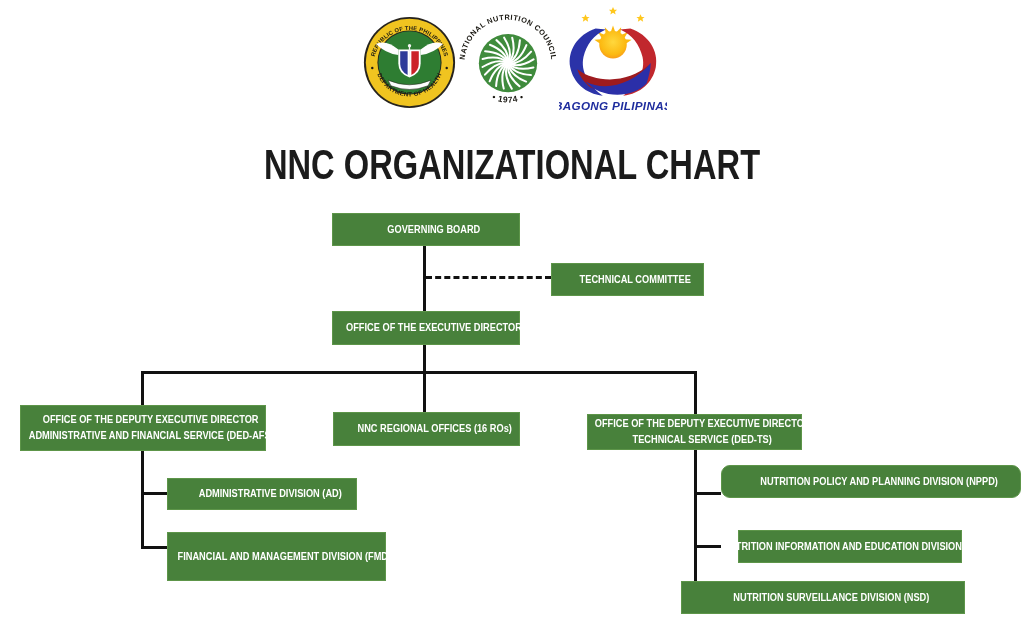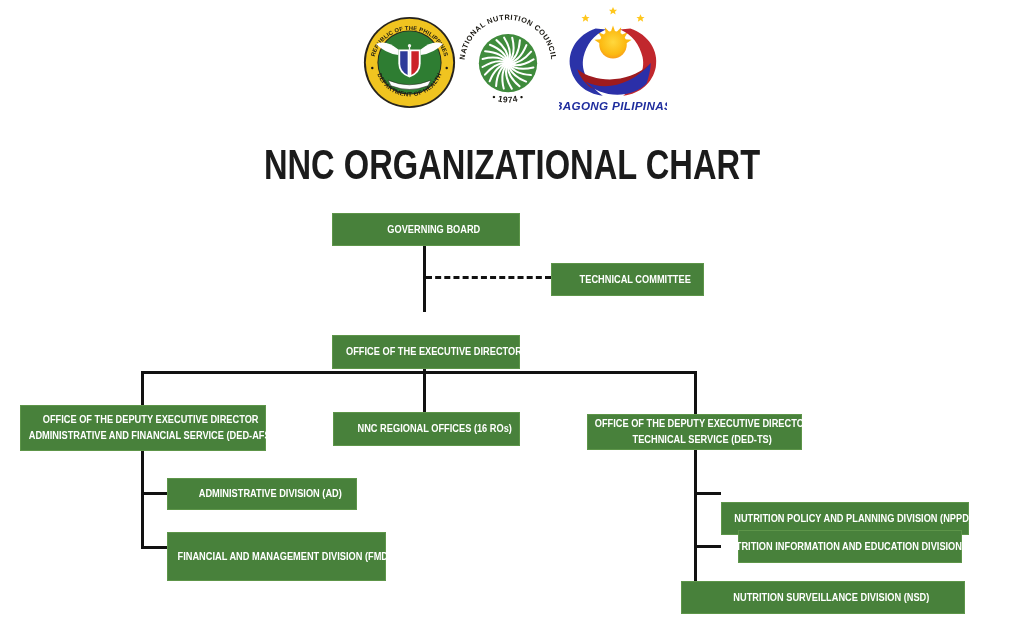--- a/index.html
+++ b/index.html
@@ -35,27 +35,27 @@
     border:1.5px solid var(--box-green-border,#5d9549);
     color:#ffffff;font-weight:bold;font-size:10.5px;line-height:1.5;
     display:flex;flex-direction:column;align-items:center;justify-content:center;
     text-align:center;
     padding-left:16px;
   }
   .box .ln{display:block;white-space:nowrap;transform:scaleX(0.88);transform-origin:50% 50%;}
 
   #gb  {left:332px;top:213px;width:188px;height:33px;}
   #tc  {left:551px;top:263px;width:153px;height:33px;}
-  #oed {left:332px;top:311px;width:188px;height:34px;margin-top:24px;}
+  #oed {left:332px;top:311px;width:188px;height:34px;}
   #afs {left:20px; top:405px;width:246px;height:46px;}
   #ro  {left:333px;top:412px;width:187px;height:34px;}
   #ts  {left:587px;top:414px;width:215px;height:36px;}
   #ad  {left:167px;top:478px;width:190px;height:32px;}
   #fmd {left:167px;top:532px;width:219px;height:49px;}
-  #nppd{left:721px;top:502px;width:248px;height:33px;}
+  #nppd{left:721px;top:465px;width:300px;height:33px;border-radius:9px;}
   #nied{left:721px;top:530px;width:224px;height:33px;margin-left:17px;}
   #nsd {left:681px;top:581px;width:284px;height:33px;}
 
   .l-gb-oed  {left:423px;top:246px;width:3px;height:66px;}
   .l-dash    {left:426px;top:276px;width:125px;}
   .l-oed-h   {left:423px;top:345px;width:3px;height:29px;}
   .l-hmain   {left:141px;top:371px;width:556px;height:3px;}
   .l-vleft   {left:141px;top:371px;width:3px;height:178px;}
   .l-ad      {left:141px;top:492px;width:26px;height:3px;}
   .l-fmd     {left:141px;top:546px;width:26px;height:3px;}

